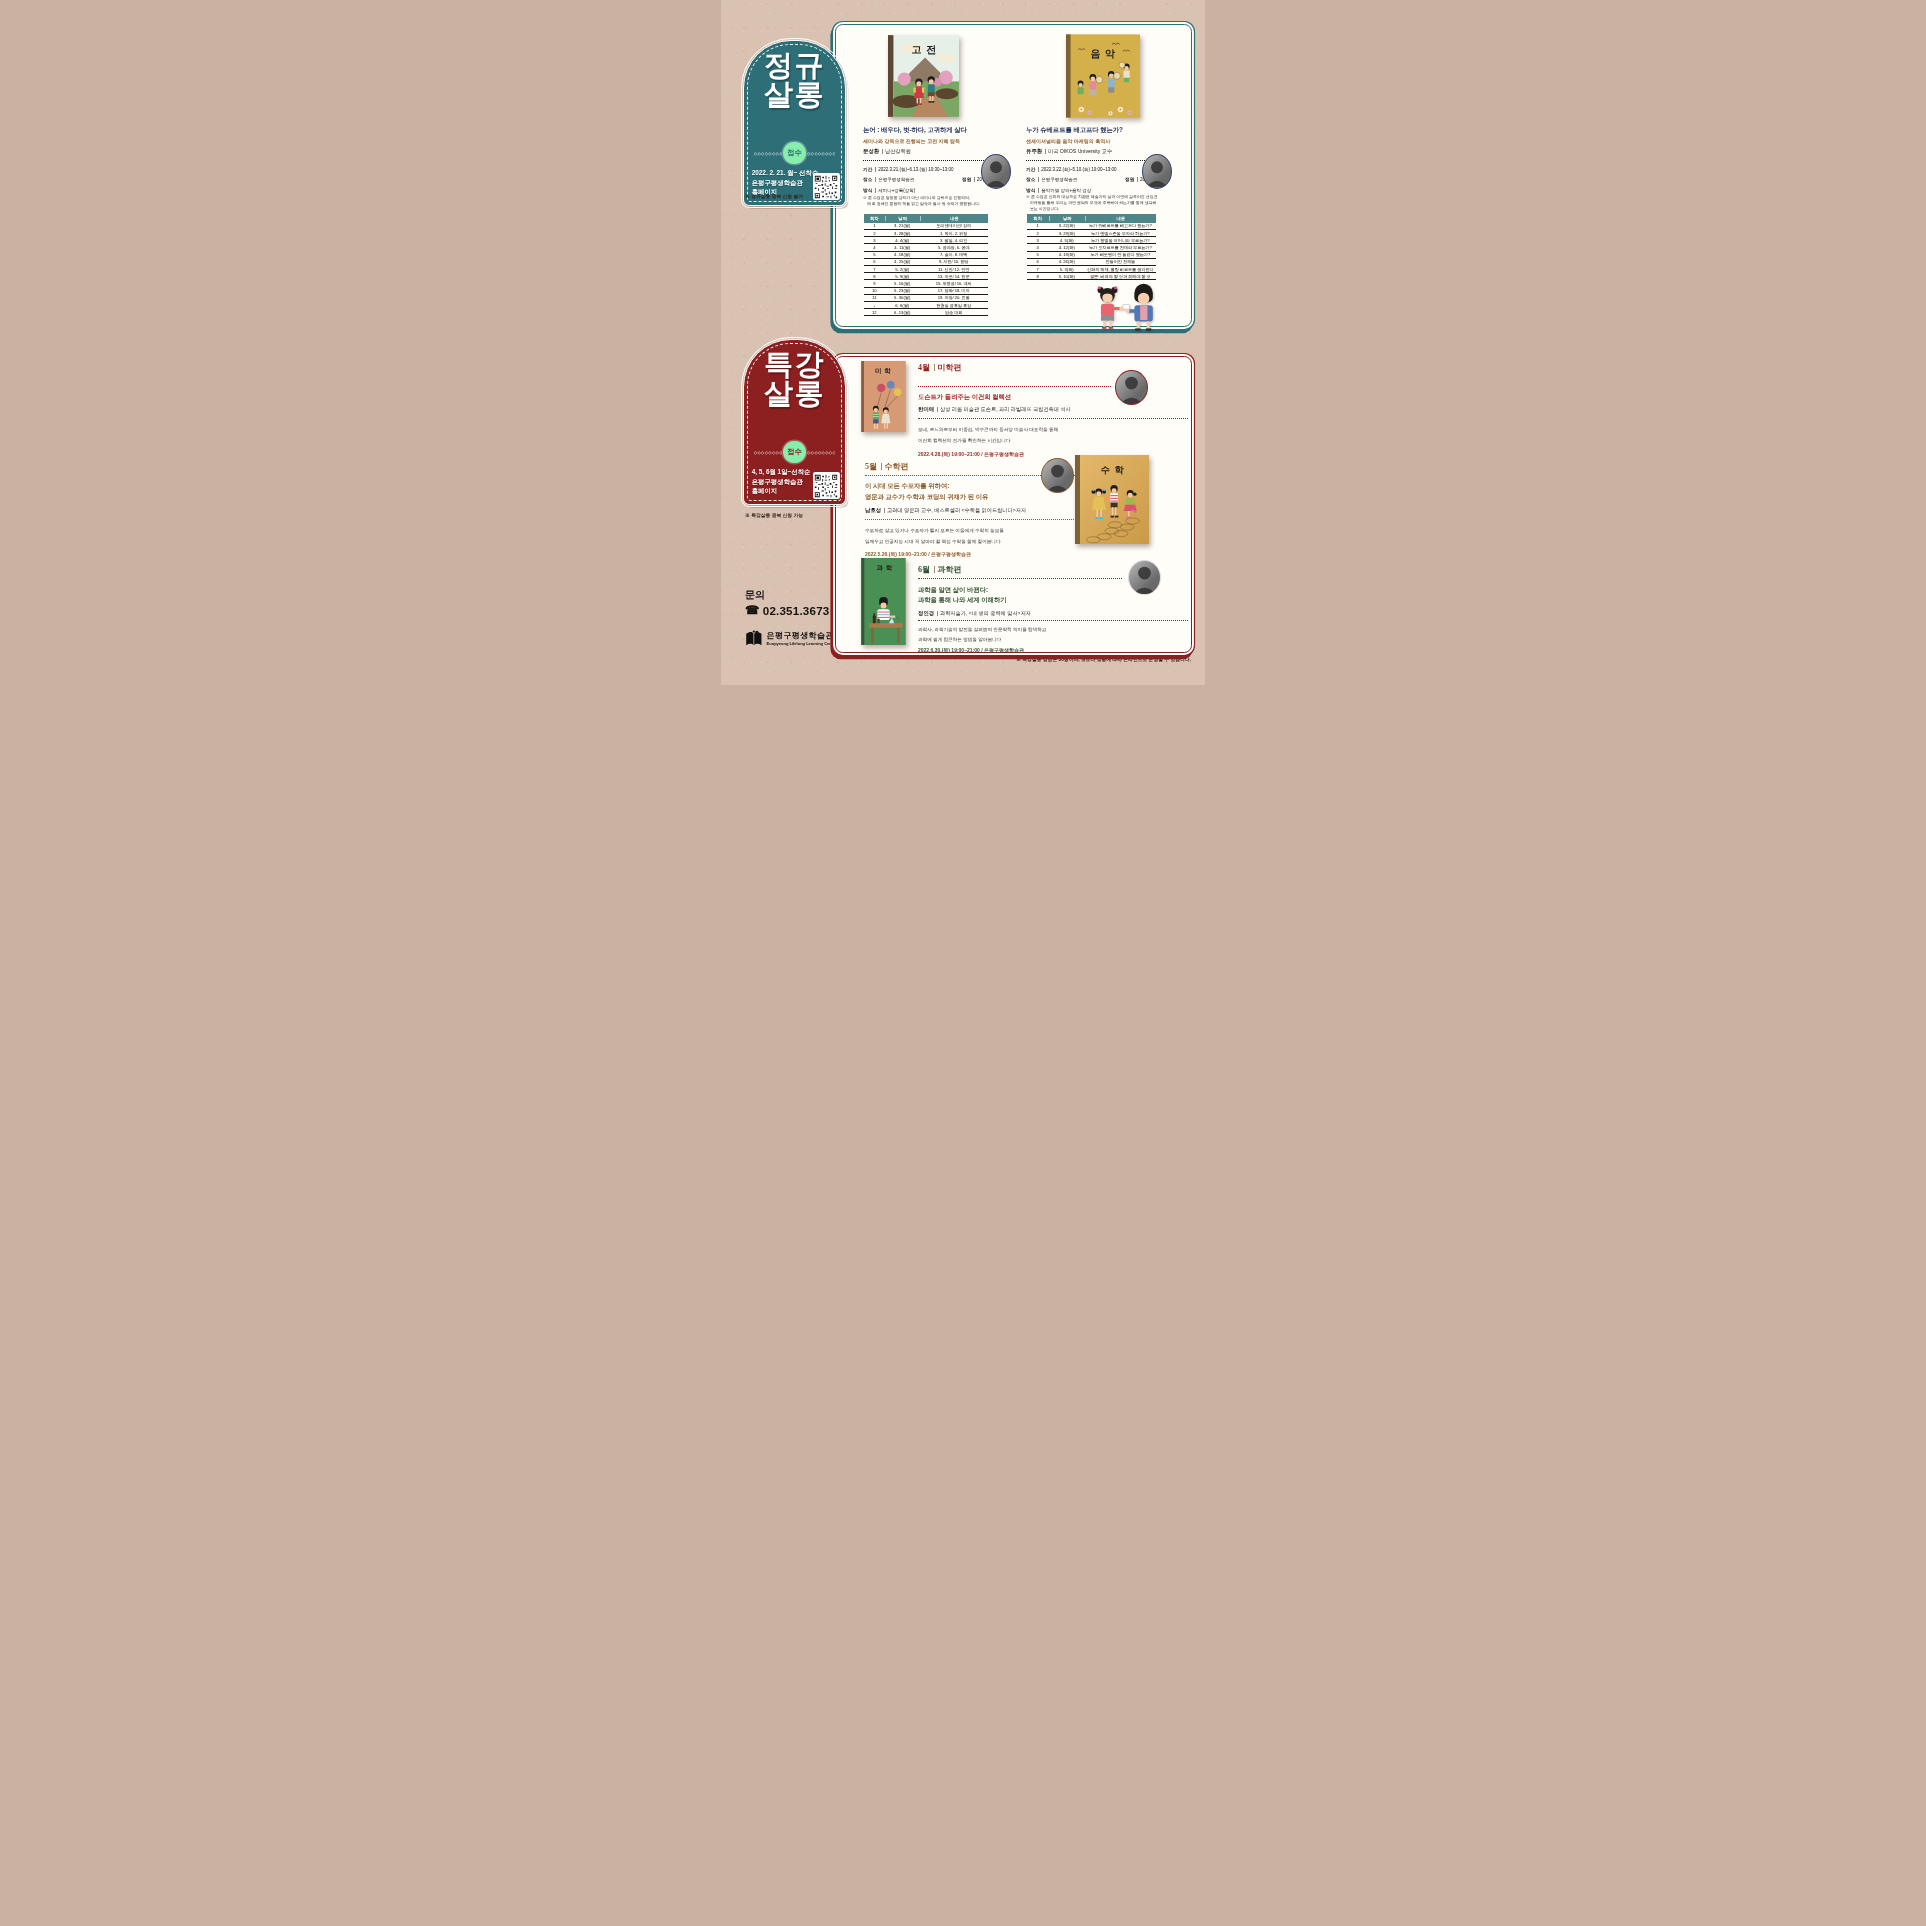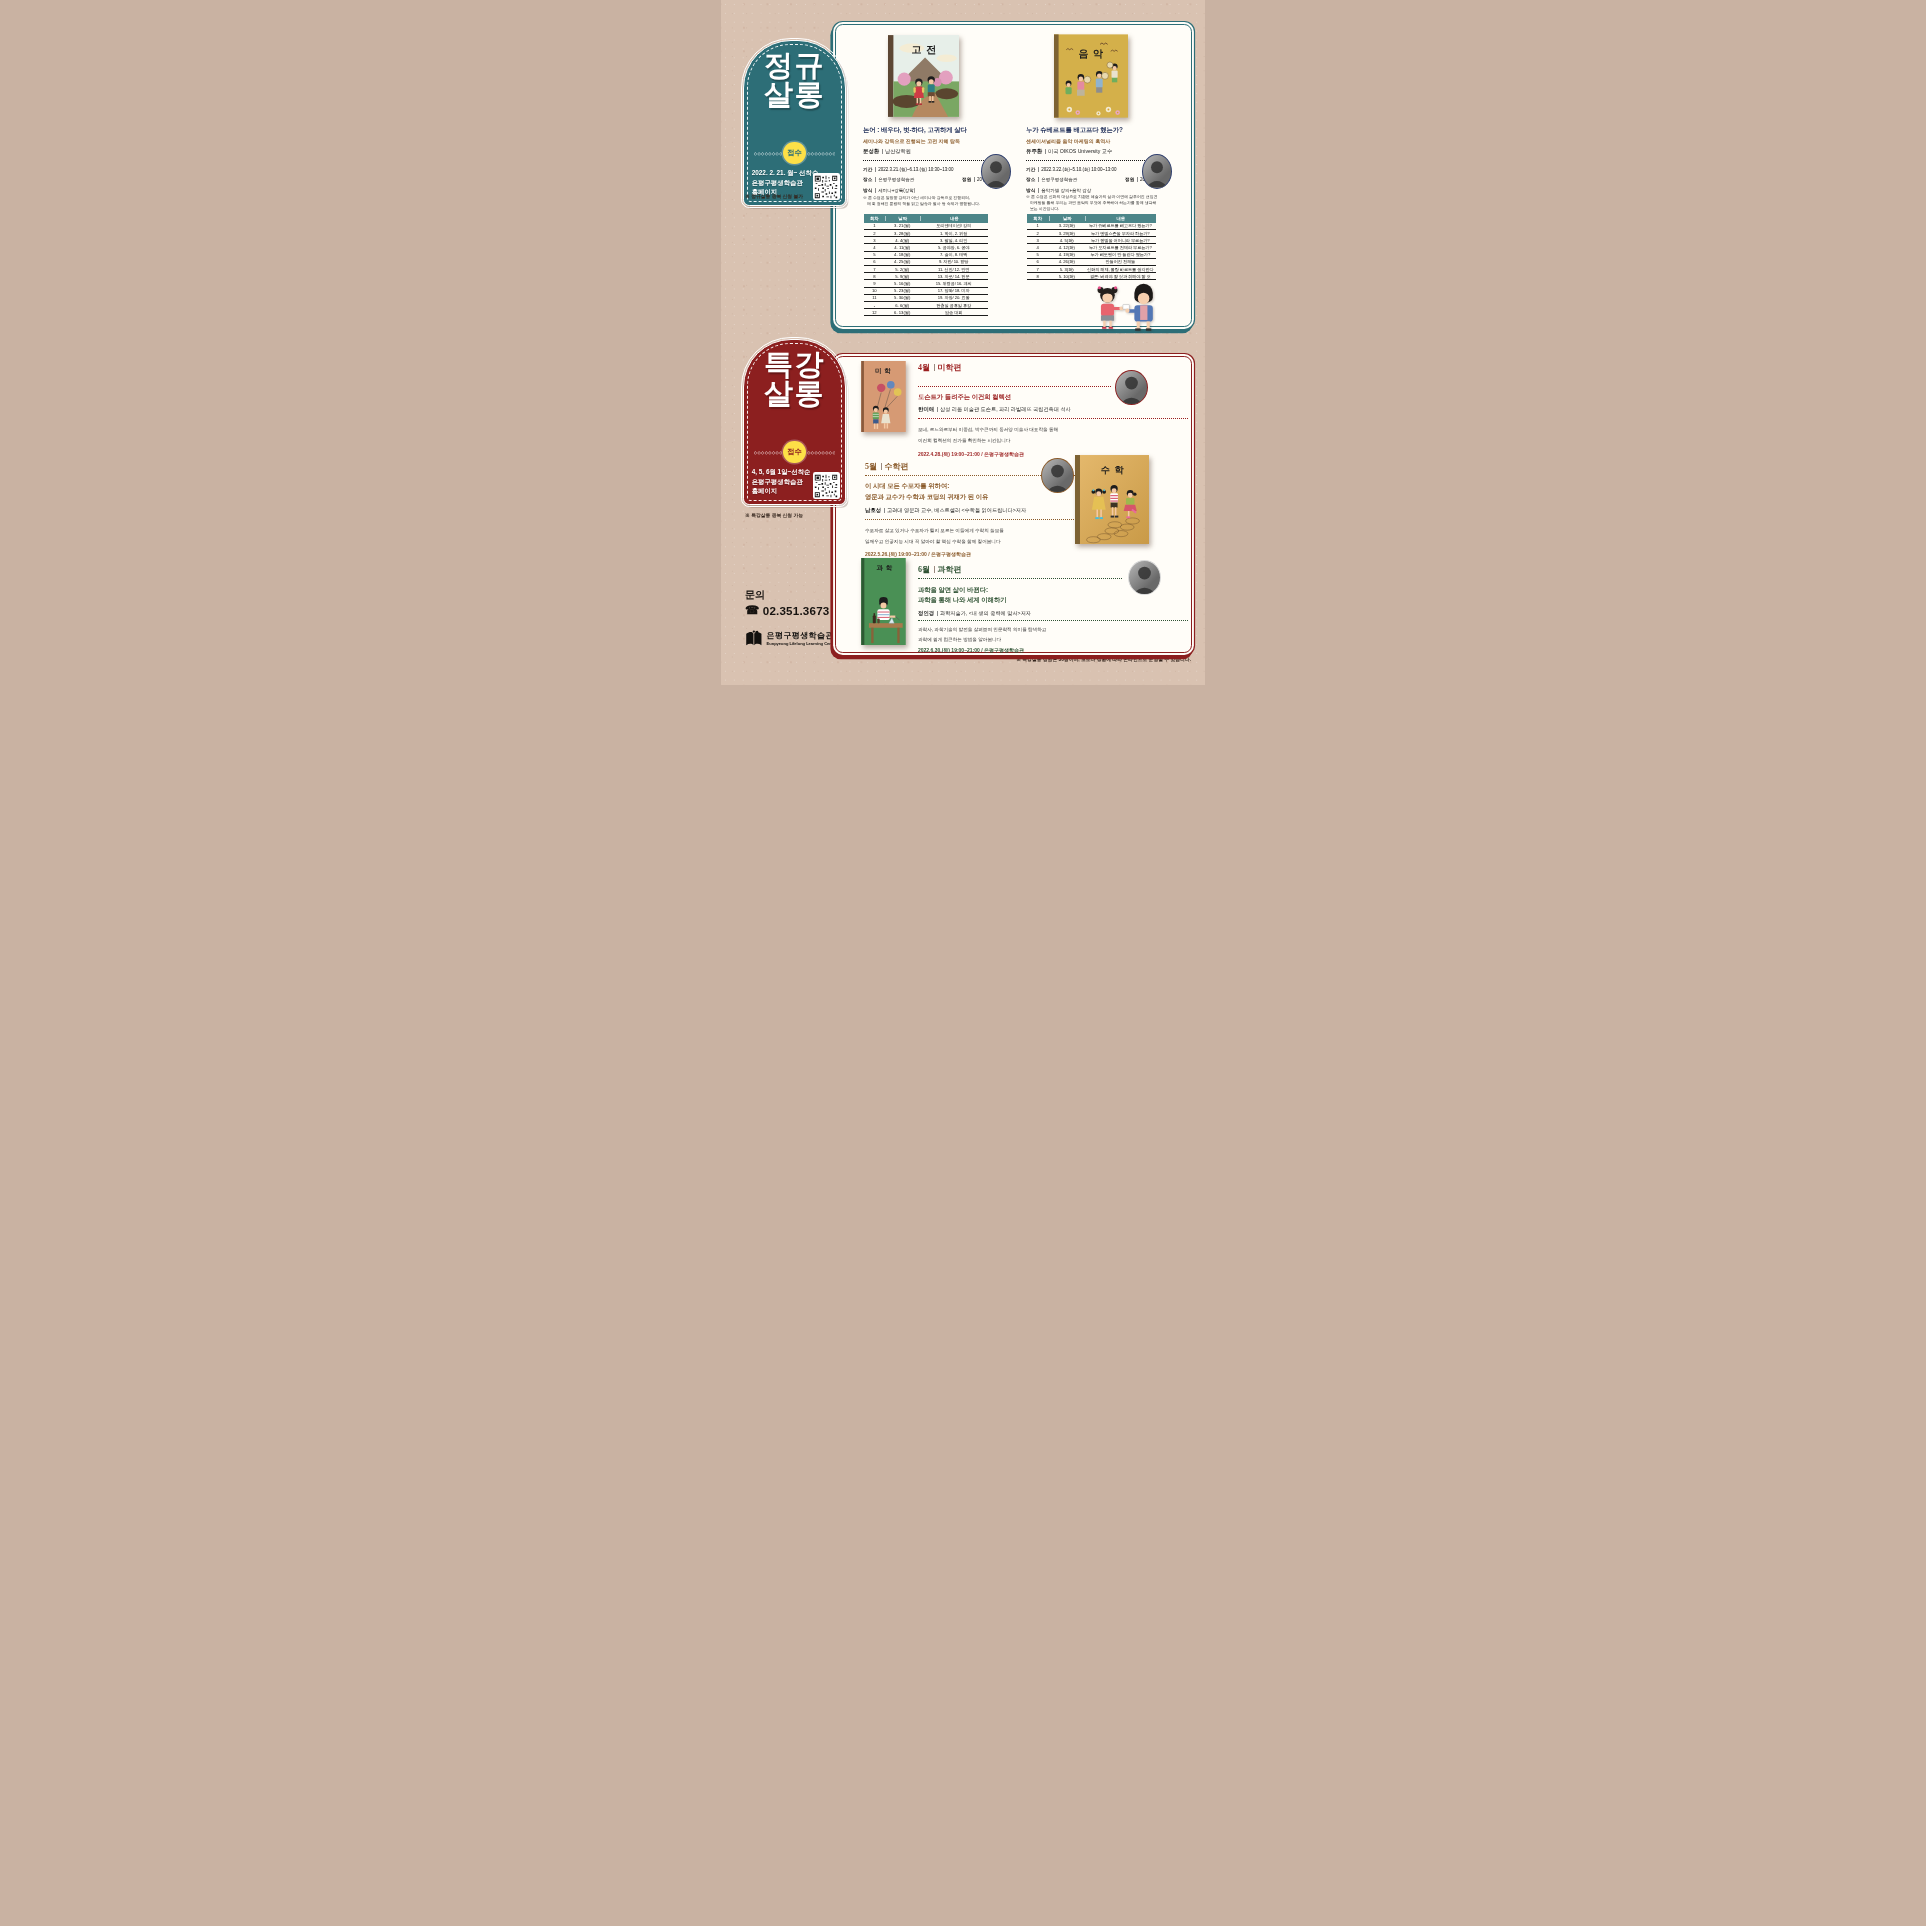--- a/index.html
+++ b/index.html
@@ -25,21 +25,21 @@
     border:1.2px solid #fff;outline:0.8px solid #fff;outline-offset:1.5px;
     box-shadow:2.3px 2.7px 0 rgba(80,50,40,.25);}
   .badge-regular{left:22px;top:40px;}
   .badge-special{left:22px;top:339px;}
   .badge .zig{position:absolute;inset:2.7px;border:1px dashed rgba(255,255,255,.92);border-radius:43px 43px 3.9px 3.9px;pointer-events:none;}
   .badge-title{position:absolute;top:10px;left:0;width:100%;text-align:center;color:#fff;
     font-weight:800;font-size:29px;line-height:.99;letter-spacing:1.5px;
     text-shadow:1.2px 1.5px 1.2px rgba(0,0,0,.28);}
   .ribbon-row{position:absolute;top:101px;left:0;width:100%;display:flex;align-items:center;justify-content:center;gap:1.5px;}
   .chain{color:#fff;font-size:4.2px;letter-spacing:0.4px;opacity:.95;white-space:nowrap;overflow:hidden;width:28px;}
-  .stamp{width:22.3px;height:22.3px;border-radius:50%;background:#fde047;display:flex;align-items:center;justify-content:center;
+  .stamp{width:22.3px;height:22.3px;border-radius:50%;background:#86efac;display:flex;align-items:center;justify-content:center;
     font-weight:800;font-size:7.3px;flex:0 0 auto;box-shadow:0 0 0 1.5px rgba(255,255,255,.25);}
   .badge-info{position:absolute;left:7.7px;top:127px;width:89px;color:#fff;font-weight:800;font-size:6.4px;line-height:1.52;text-shadow:0.4px 0.8px 0.8px rgba(0,0,0,.22);}
   .badge .qr{position:absolute;right:5.4px;bottom:4.6px;width:27px;height:27px;background:#fff;border-radius:2.3px;padding:1.5px;}
 
   .side-note{position:absolute;font-size:4.8px;font-weight:700;color:#33251d;z-index:21;}
   .note-regular{left:24px;top:193px;}
   .note-special{left:24px;top:512px;}
 
   
   .course{position:absolute;top:0;height:100%;width:129px;}
@@ -278,21 +278,21 @@
             <div class="trow">
               <span class="colA">12</span>
               <span class="colB">6. 13(월)</span>
               <span class="colC">암송 대회</span>
             </div>
           </div>
       </div>
     </div>
 
     <div class="course c2">
-      <div class="book" style="left:28px;top:9.2px;width:84px;height:84px;position:absolute">
+      <div class="book" style="left:40px;top:9.2px;width:84px;height:84px;position:absolute">
         <svg viewBox="0 0 193 217" width="74" height="84">
           <rect width="193" height="217" fill="#d4b04a"></rect>
           <rect width="12" height="217" fill="#7d6233"></rect>
           <path d="M120 26 q5 -7 10 0 q5 -7 10 0" stroke="#6b4a2a" stroke-width="2.4" fill="none"></path>
           <path d="M148 44 q4 -6 9 0 q4 -6 9 0" stroke="#6b4a2a" stroke-width="2.2" fill="none"></path>
           <path d="M32 40 q4 -6 9 0 q4 -6 9 0" stroke="#6b4a2a" stroke-width="2.2" fill="none"></path>
           <circle cx="70" cy="112" r="8.5" fill="#1d1d1d"></circle>
             <circle cx="70" cy="116" r="6" fill="#f4c9a4"></circle>
           <rect x="61" y="123" width="18" height="22" rx="3" fill="#e48aa0"></rect>
           <rect x="60" y="144" width="20" height="16" fill="#bdb49c"></rect>

